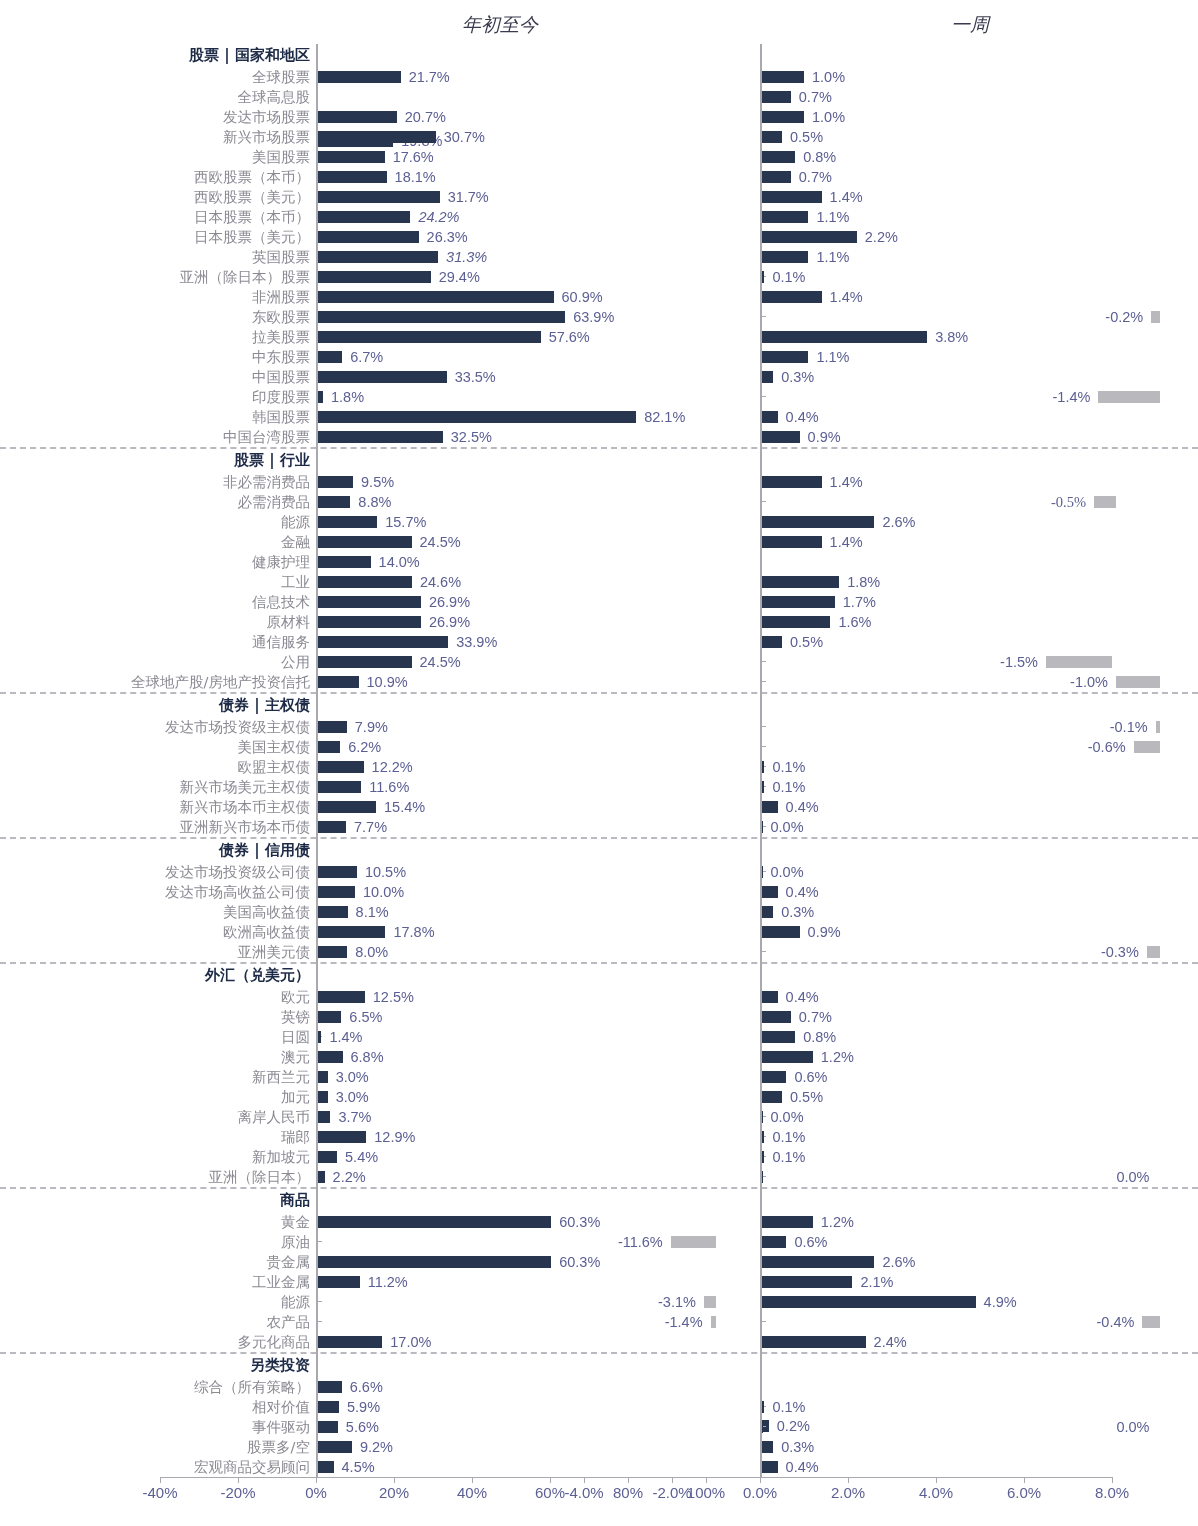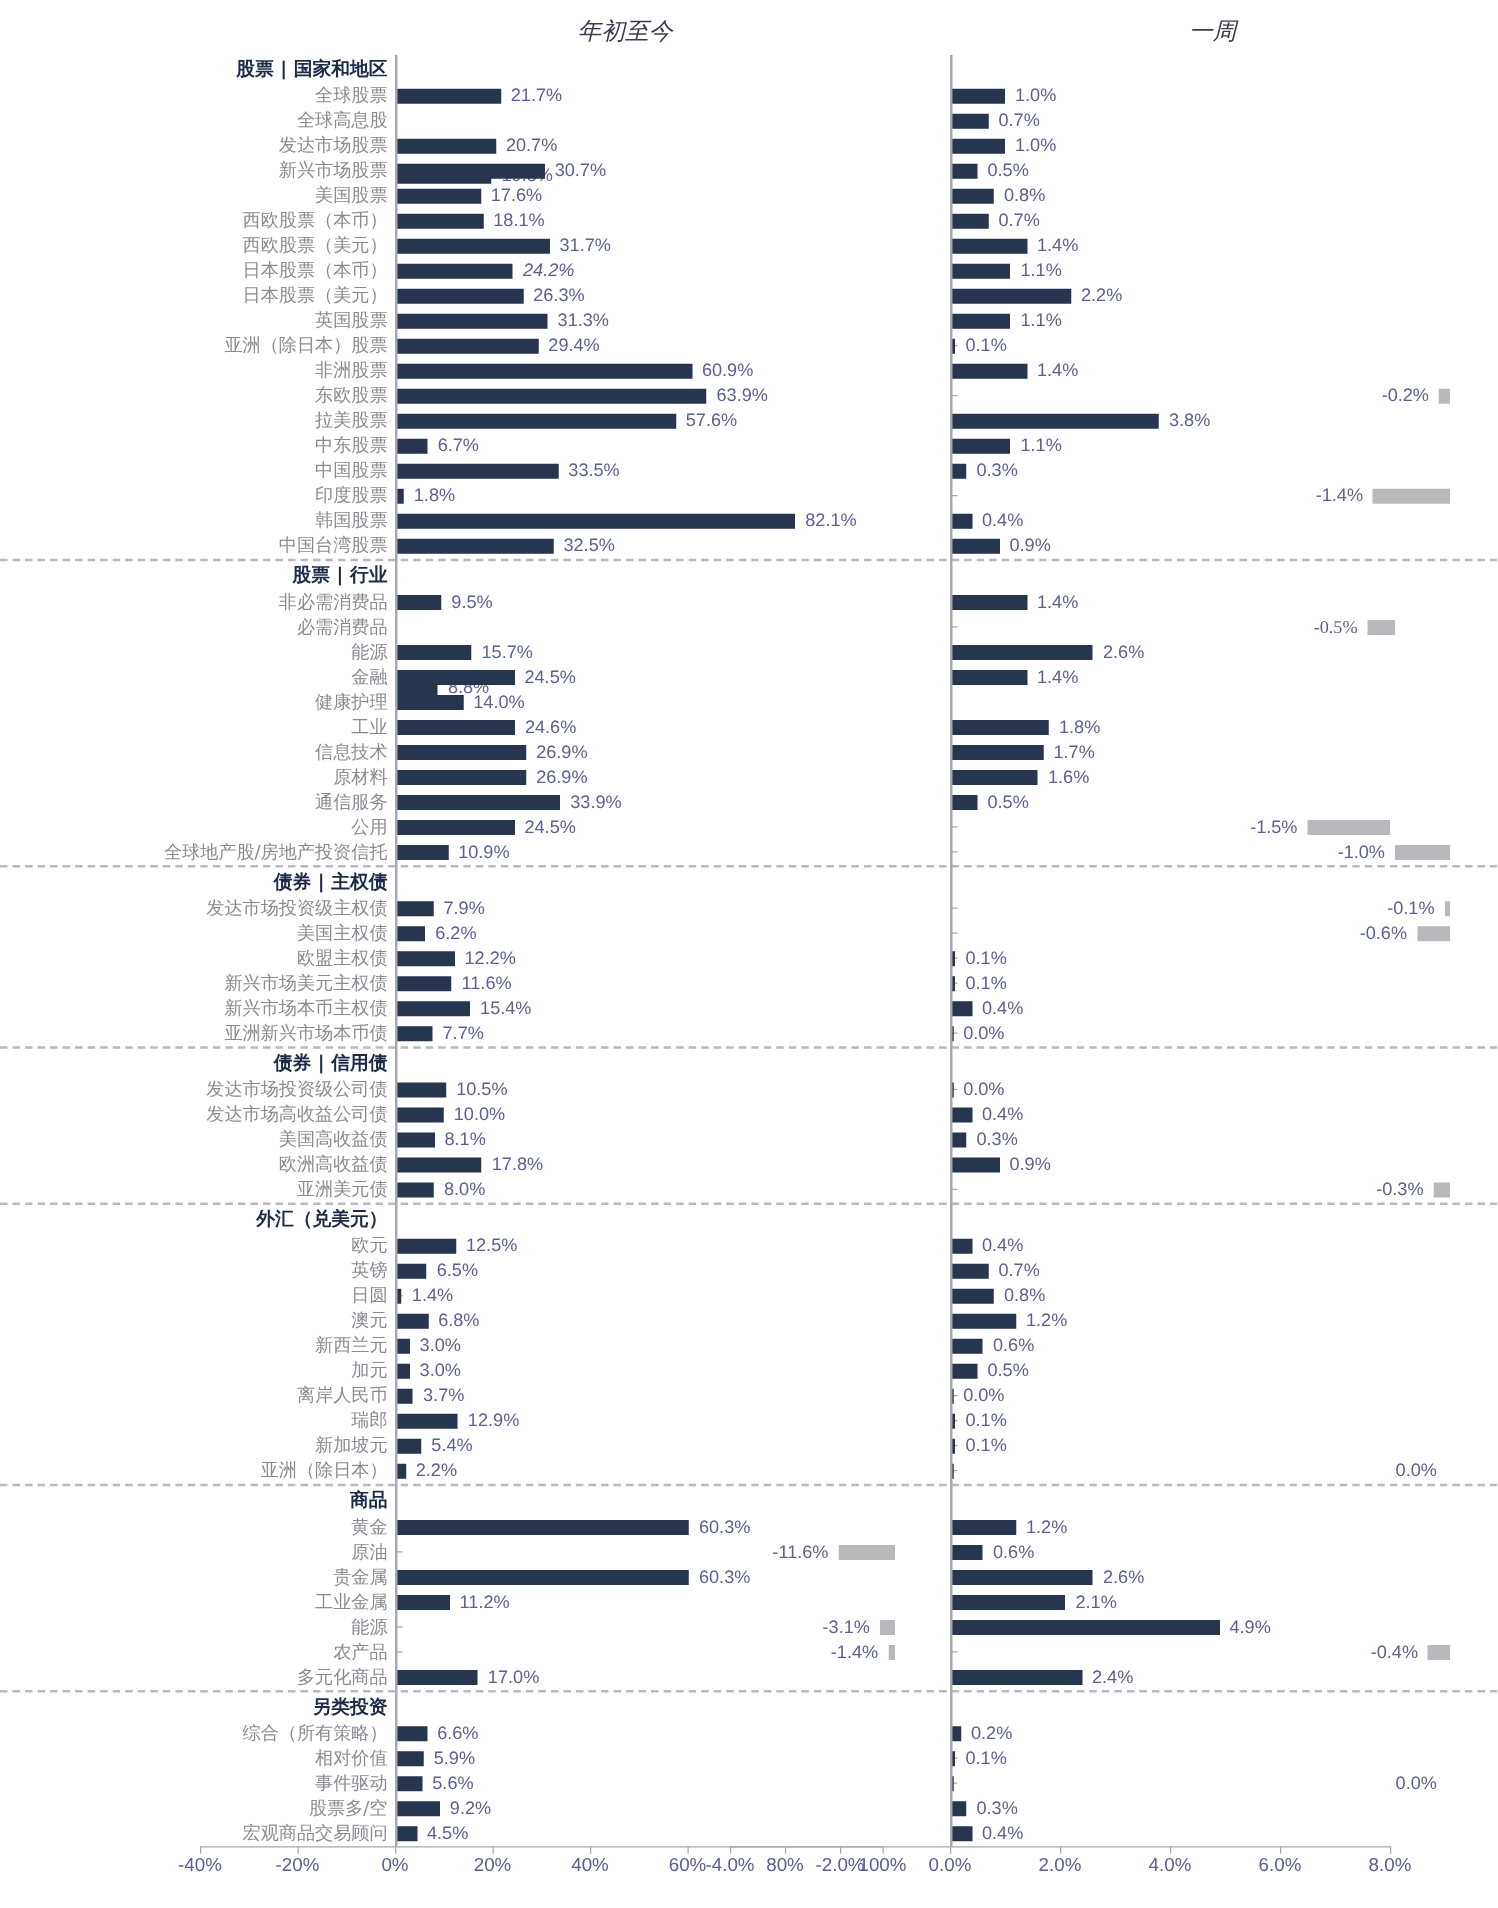--- a/index.html
+++ b/index.html
@@ -282,21 +282,21 @@
             <div class="vlab pos" style="left: 110.57px;">26.3%</div>
           </div>
           <div class="pane" style="left: 760px; width: 400px;">
             <div class="tick" style="top: 9px;"></div>
             <div class="bar" style="left: 0px; width: 96.8px;"></div>
             <div class="vlab pos" style="left: 104.8px;">2.2%</div>
           </div>
         </div>
         <div class="row">
           <div class="rlabel">英国股票</div>
-          <div class="pane" id="" style="left: 316px; width: 400px;">
+          <div class="pane" id="" style="left: 316px; width: 400px; font-style: italic;">
             <div class="tick" style="top: 9px;"></div>
             <div class="bar" style="left: 0px; width: 122.07px;"></div>
             <div class="vlab pos" style="left: 130.07px;">31.3%</div>
           </div>
           <div class="pane" style="left: 760px; width: 400px;">
             <div class="tick" style="top: 9px;"></div>
             <div class="bar" style="left: 0px; width: 48.4px;"></div>
             <div class="vlab pos" style="left: 56.4px;">1.1%</div>
           </div>
         </div>
@@ -431,21 +431,21 @@
             <div class="vlab pos" style="left: 45.05px;">9.5%</div>
           </div>
           <div class="pane" style="left: 760px; width: 400px;">
             <div class="tick" style="top: 9px;"></div>
             <div class="bar" style="left: 0px; width: 61.6px;"></div>
             <div class="vlab pos" style="left: 69.6px;">1.4%</div>
           </div>
         </div>
         <div class="row">
           <div class="rlabel">必需消费品</div>
-          <div class="pane" id="" style="left: 316px; width: 400px; margin-top: 48px;">
+          <div class="pane" id="" style="left: 316px; width: 400px;">
             <div class="tick" style="top: 9px;"></div>
             <div class="bar" style="left: 0px; width: 34.32px;"></div>
             <div class="vlab pos" style="left: 42.32px;">8.8%</div>
           </div>
           <div class="pane" style="left: 760px; width: 356px; font-family: Liberation Serif, serif;">
             <div class="tick" style="top: 9px;"></div>
             <div class="bar neg" style="right: 0px; width: 22px;"></div>
             <div class="vlab neg" style="right: 30px;">-0.5%</div>
           </div>
         </div>
@@ -955,21 +955,21 @@
         <div class="row header-row">
           <div class="rlabel">另类投资</div>
         </div>
         <div class="row">
           <div class="rlabel">综合（所有策略）</div>
           <div class="pane" id="" style="left: 316px; width: 400px;">
             <div class="tick" style="top: 9px;"></div>
             <div class="bar" style="left: 0px; width: 25.74px;"></div>
             <div class="vlab pos" style="left: 33.74px;">6.6%</div>
           </div>
-          <div class="pane" style="left: 760px; width: 400px;">
+          <div class="pane" style="left: 760px; width: 400px; margin-top: 39px;">
             <div class="tick" style="top: 9px;"></div>
             <div class="bar" style="left: 0px; width: 8.8px;"></div>
             <div class="vlab pos" style="left: 16.8px;">0.2%</div>
           </div>
         </div>
         <div class="row">
           <div class="rlabel">相对价值</div>
           <div class="pane" id="" style="left: 316px; width: 400px;">
             <div class="tick" style="top: 9px;"></div>
             <div class="bar" style="left: 0px; width: 23.01px;"></div>

